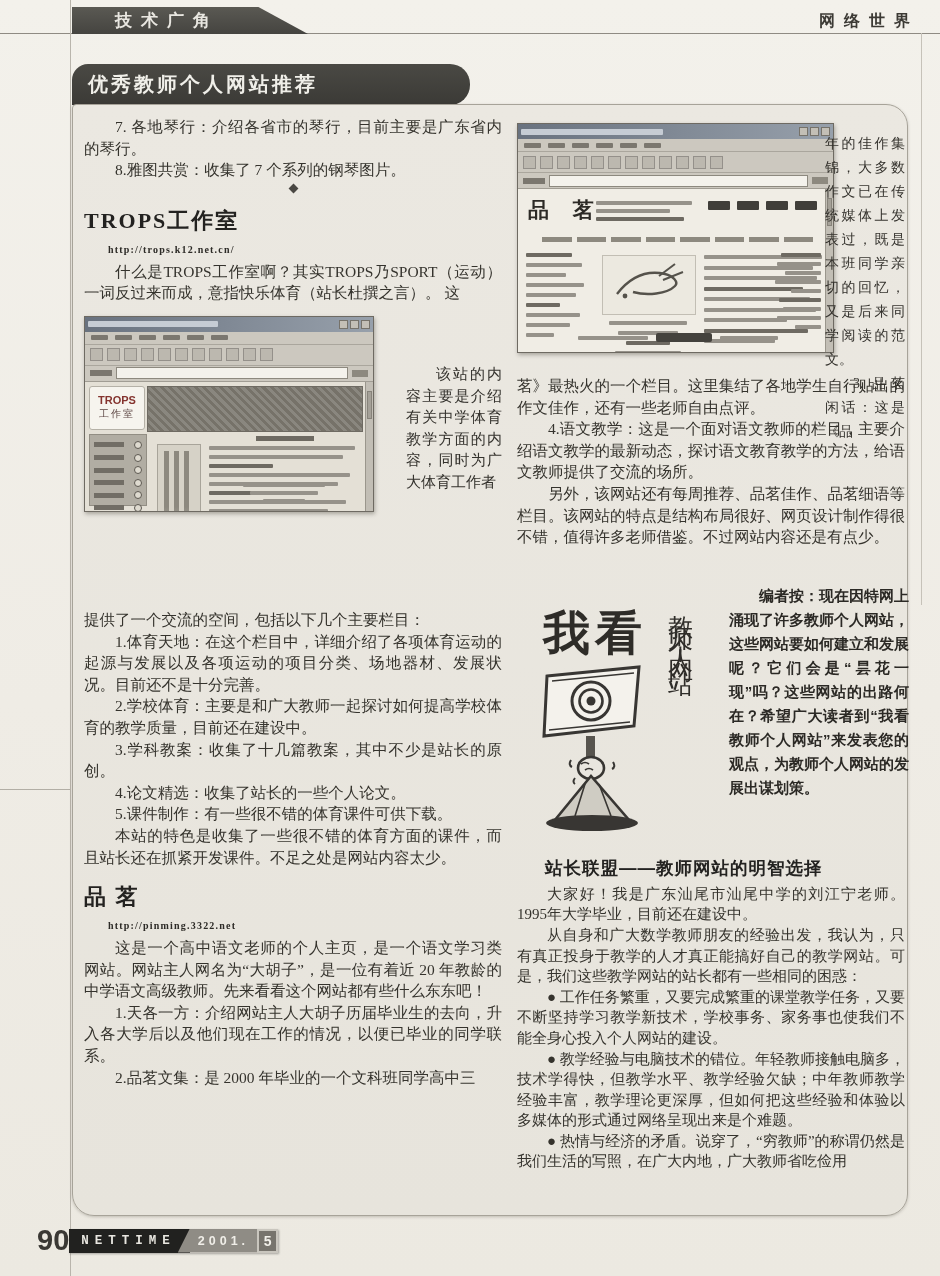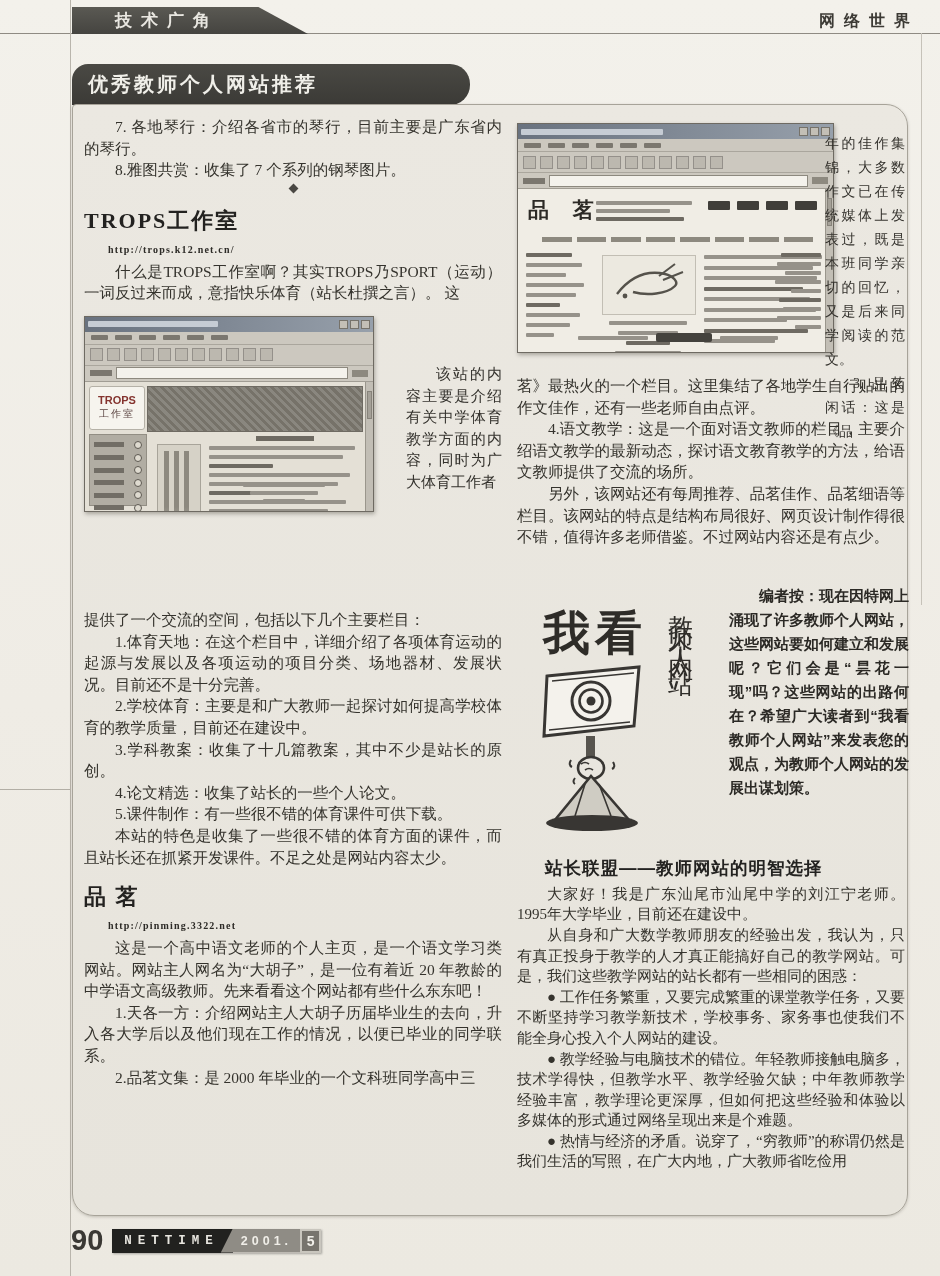--- a/index.html
+++ b/index.html
@@ -136,21 +136,21 @@
     font-family:"Liberation Sans","DejaVu Sans",sans-serif;font-weight:bold;
     font-size:15px;line-height:24px;text-align:justify;text-indent:2em;color:#2b2925;}
   .wokan-art{position:absolute;left:14px;top:84px;}
 
   
   .union-h{margin:8px 0 4px;font-family:"Liberation Sans","DejaVu Sans",sans-serif;
     font-size:17.5px;font-weight:bold;letter-spacing:1px;text-indent:1.6em;color:#232220;}
   p.dense{font-size:15px;line-height:20.6px;}
 
   
-  .footer{position:absolute;left:37px;top:1224px;display:flex;align-items:center;gap:9px;margin-left:34px;}
+  .footer{position:absolute;left:37px;top:1224px;display:flex;align-items:center;}
   .pageno{font-family:"Liberation Sans","DejaVu Sans",sans-serif;font-size:29px;font-weight:900;color:#3a3834;}
   .nt-logo{display:flex;align-items:stretch;height:24px;box-shadow:1px 1px 2px rgba(0,0,0,.3);}
   .nt-black{background:#21211f;color:#e8e6e0;display:flex;align-items:center;padding:0 14px 0 12px;
     font-family:Liberation Mono, monospace;font-size:12.5px;font-weight:bold;letter-spacing:6px;}
   .nt-gray{background:#8f8c85;color:#f0eee8;display:flex;align-items:center;padding:0 8px 0 20px;margin-left:-12px;
     clip-path:polygon(12px 0,100% 0,100% 100%,0 100%);
     font-family:"Liberation Sans","DejaVu Sans",sans-serif;font-size:12.5px;font-weight:bold;letter-spacing:4px;}
   .nt-issue{width:21px;background:#77746d;border:2px solid #c9c6be;box-sizing:border-box;color:#f2f0ea;
     display:flex;align-items:center;justify-content:center;
     font-family:"Liberation Sans","DejaVu Sans",sans-serif;font-size:14px;font-weight:bold;}

